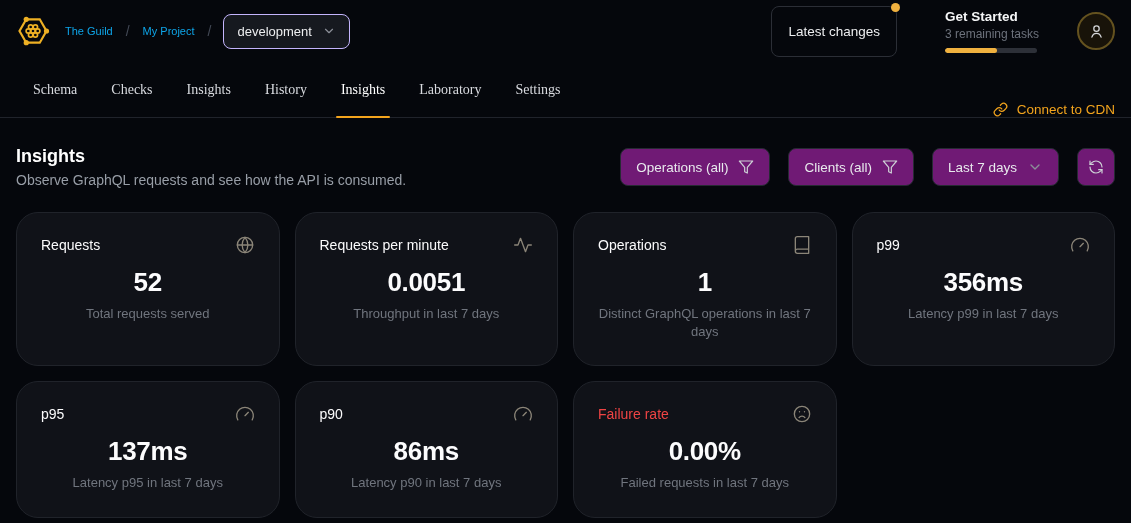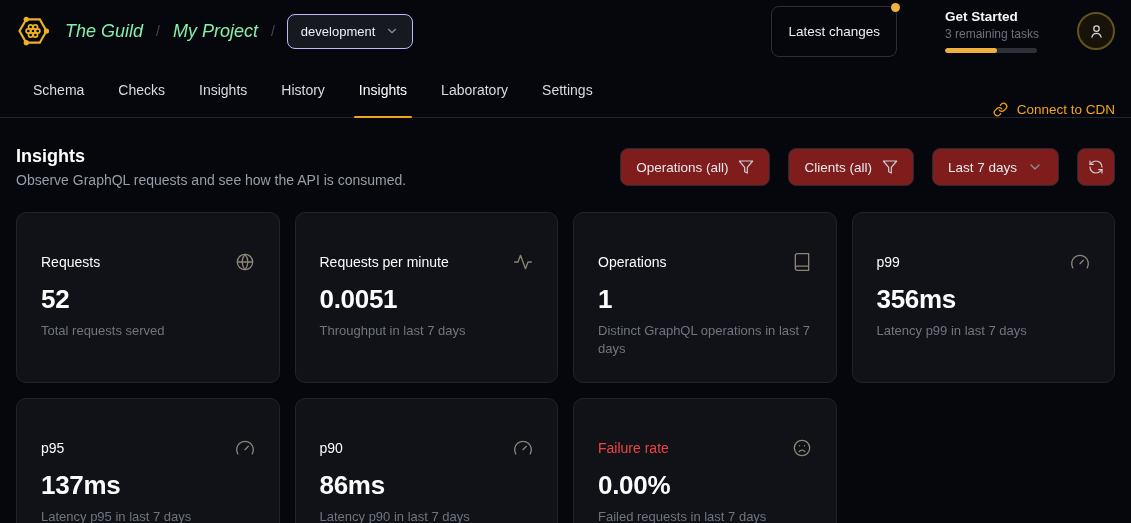--- a/index.html
+++ b/index.html
@@ -9,21 +9,21 @@
     color: #f3f4f6;
     font-family: "Liberation Sans", sans-serif;
     -webkit-font-smoothing: antialiased;
   }
   svg { display: block; }
 
   
   .header { height: 62px; display: flex; align-items: center; padding: 0 16px; }
   .logo { width: 34px; height: 34px; flex: none; }
   .crumbs { display: flex; align-items: center; gap: 13px; margin-left: 15px; }
-  .crumb { font-size: 18px; color: #86efac; cursor: pointer; font-style: italic; }
+  .crumb { font-size: 11px; color: #0ea5e9; cursor: pointer; }
   .crumb-sep { color: #434956; font-size: 14px; }
   .env-btn {
     margin-left: 12px; display: flex; align-items: center; gap: 10px;
     background: #16191f; border: 1px solid #c4b5fd; border-radius: 8px;
     padding: 9px 13px; font-size: 13px; color: #edeef0; cursor: pointer;
   }
   .env-btn .chev { width: 14px; height: 14px; color: #8b8f98; }
   .header-spacer { flex: 1; }
   .latest-btn {
     position: relative; border: 1px solid #2b2e36; border-radius: 8px;
@@ -43,52 +43,53 @@
     border: 2px solid #64521f; background: #181309; display: flex;
     align-items: center; justify-content: center; cursor: pointer; flex: none;
   }
   .avatar svg { width: 17px; height: 17px; color: #d5d7da; }
 
   
   .nav { height: 56px; display: flex; align-items: stretch; padding: 0 16px; border-bottom: 1px solid #20232b; }
   .tabs { display: flex; }
   .tab {
     display: flex; align-items: center; padding: 0 17px; font-size: 14px;
-    color: #d9dbe0; position: relative; cursor: pointer; font-weight: 500;
+    color: #d9dbe0; position: relative; cursor: pointer; font-weight: 500; font-family: Liberation Serif, serif;
   }
   .tab.active { color: #ffffff; }
   .tab.active::after {
     content: ""; position: absolute; left: 12px; right: 12px; bottom: -1px;
     height: 2px; background: var(--accent, #f3a41d); border-radius: 1px;
   }
   .cdn-link {
     margin-left: auto; display: flex; align-items: flex-end; gap: 9px;
     color: var(--accent, #f3a41d); font-size: 13.5px; cursor: pointer; font-weight: 500;
   }
   .cdn-link svg { width: 15px; height: 15px; }
 
   
   .main { padding: 28px 16px 0; }
   .section-head { display: flex; justify-content: space-between; align-items: center; }
   .sec-title { font-size: 18px; font-weight: 700; color: #ffffff; }
   .sec-sub { font-size: 14px; color: #989ea7; margin-top: 5px; }
   .filters { display: flex; gap: 18px; align-items: center; }
   .filter-btn {
-    height: 38px; background: #7f1d1d; border: 1px solid #262a33; border-radius: 8px;
+    height: 38px; background: #701a75; border: 1px solid #262a33; border-radius: 8px;
     padding: 0 15px; font-size: 13.5px; color: #e8eaed; display: flex;
     align-items: center; gap: 10px; cursor: pointer; font-family: inherit;
   }
   .filter-btn svg { width: 16px; height: 16px; color: #cdd0d6; }
   .icon-btn { width: 38px; justify-content: center; padding: 0; }
 
   
   .grid { margin-top: 24px; display: grid; grid-template-columns: repeat(4, 1fr); gap: 15px; }
   .card {
-    background: #101218; border: 1px solid #20232a; border-radius: 10px;
-    padding: 39px 24px 24px;
+    background: #101218; border: 1px solid #20232a; border-radius: 22px;
+    padding: 22px 24px 24px;
+    text-align: center;
   }
   .card-top { display: flex; justify-content: space-between; align-items: center; }
   .card-title { font-size: 14px; font-weight: 500; color: #fbfbfc; }
   .card-title.success { color: var(--success, #16b87f); }
   .card-title.danger { color: var(--danger, #ef4444); }
   .card-icon { width: 20px; height: 20px; color: #8b8578; flex: none; }
   .card-value { margin-top: 12px; font-size: 26px; font-weight: 700; color: #fcfcfd; letter-spacing: -0.3px; }
   .card-desc { margin-top: 7px; font-size: 13px; color: #70757e; line-height: 1.4; max-width: 230px; }
 </style>
 </head>

